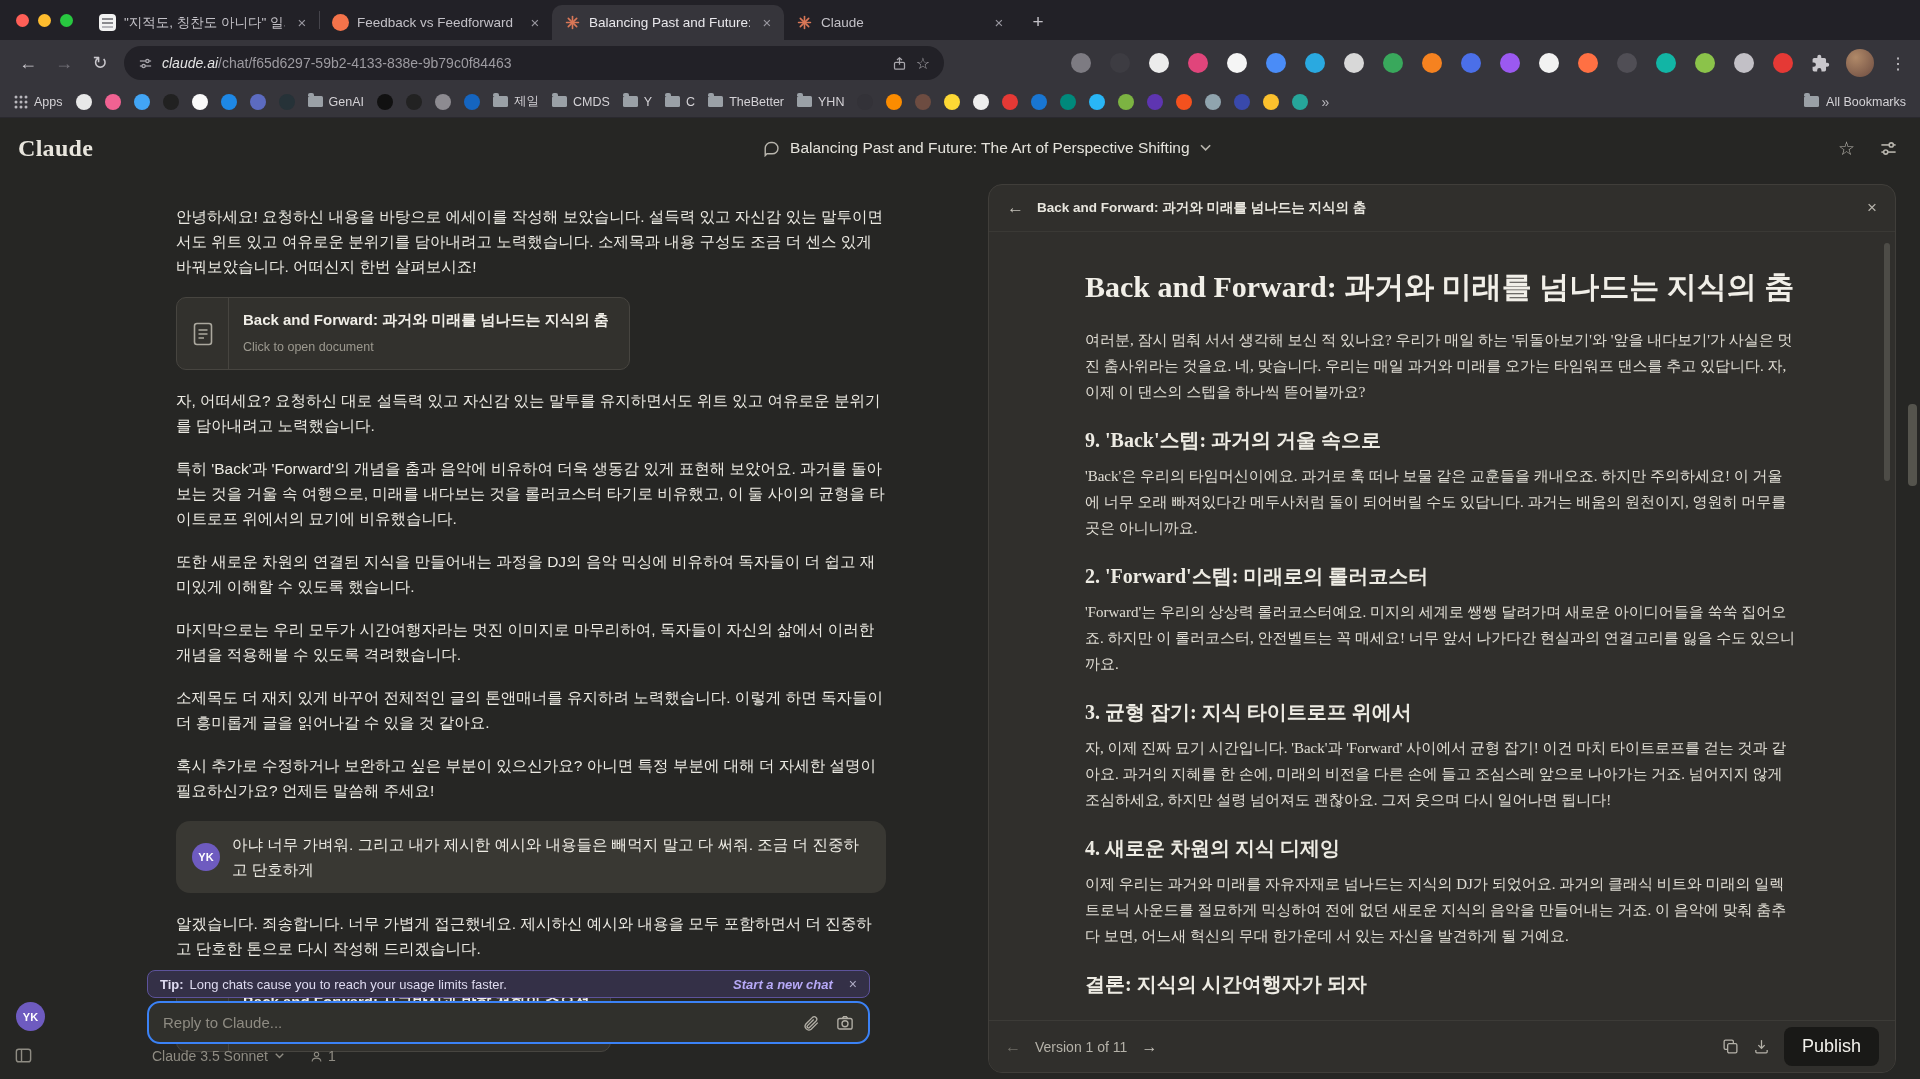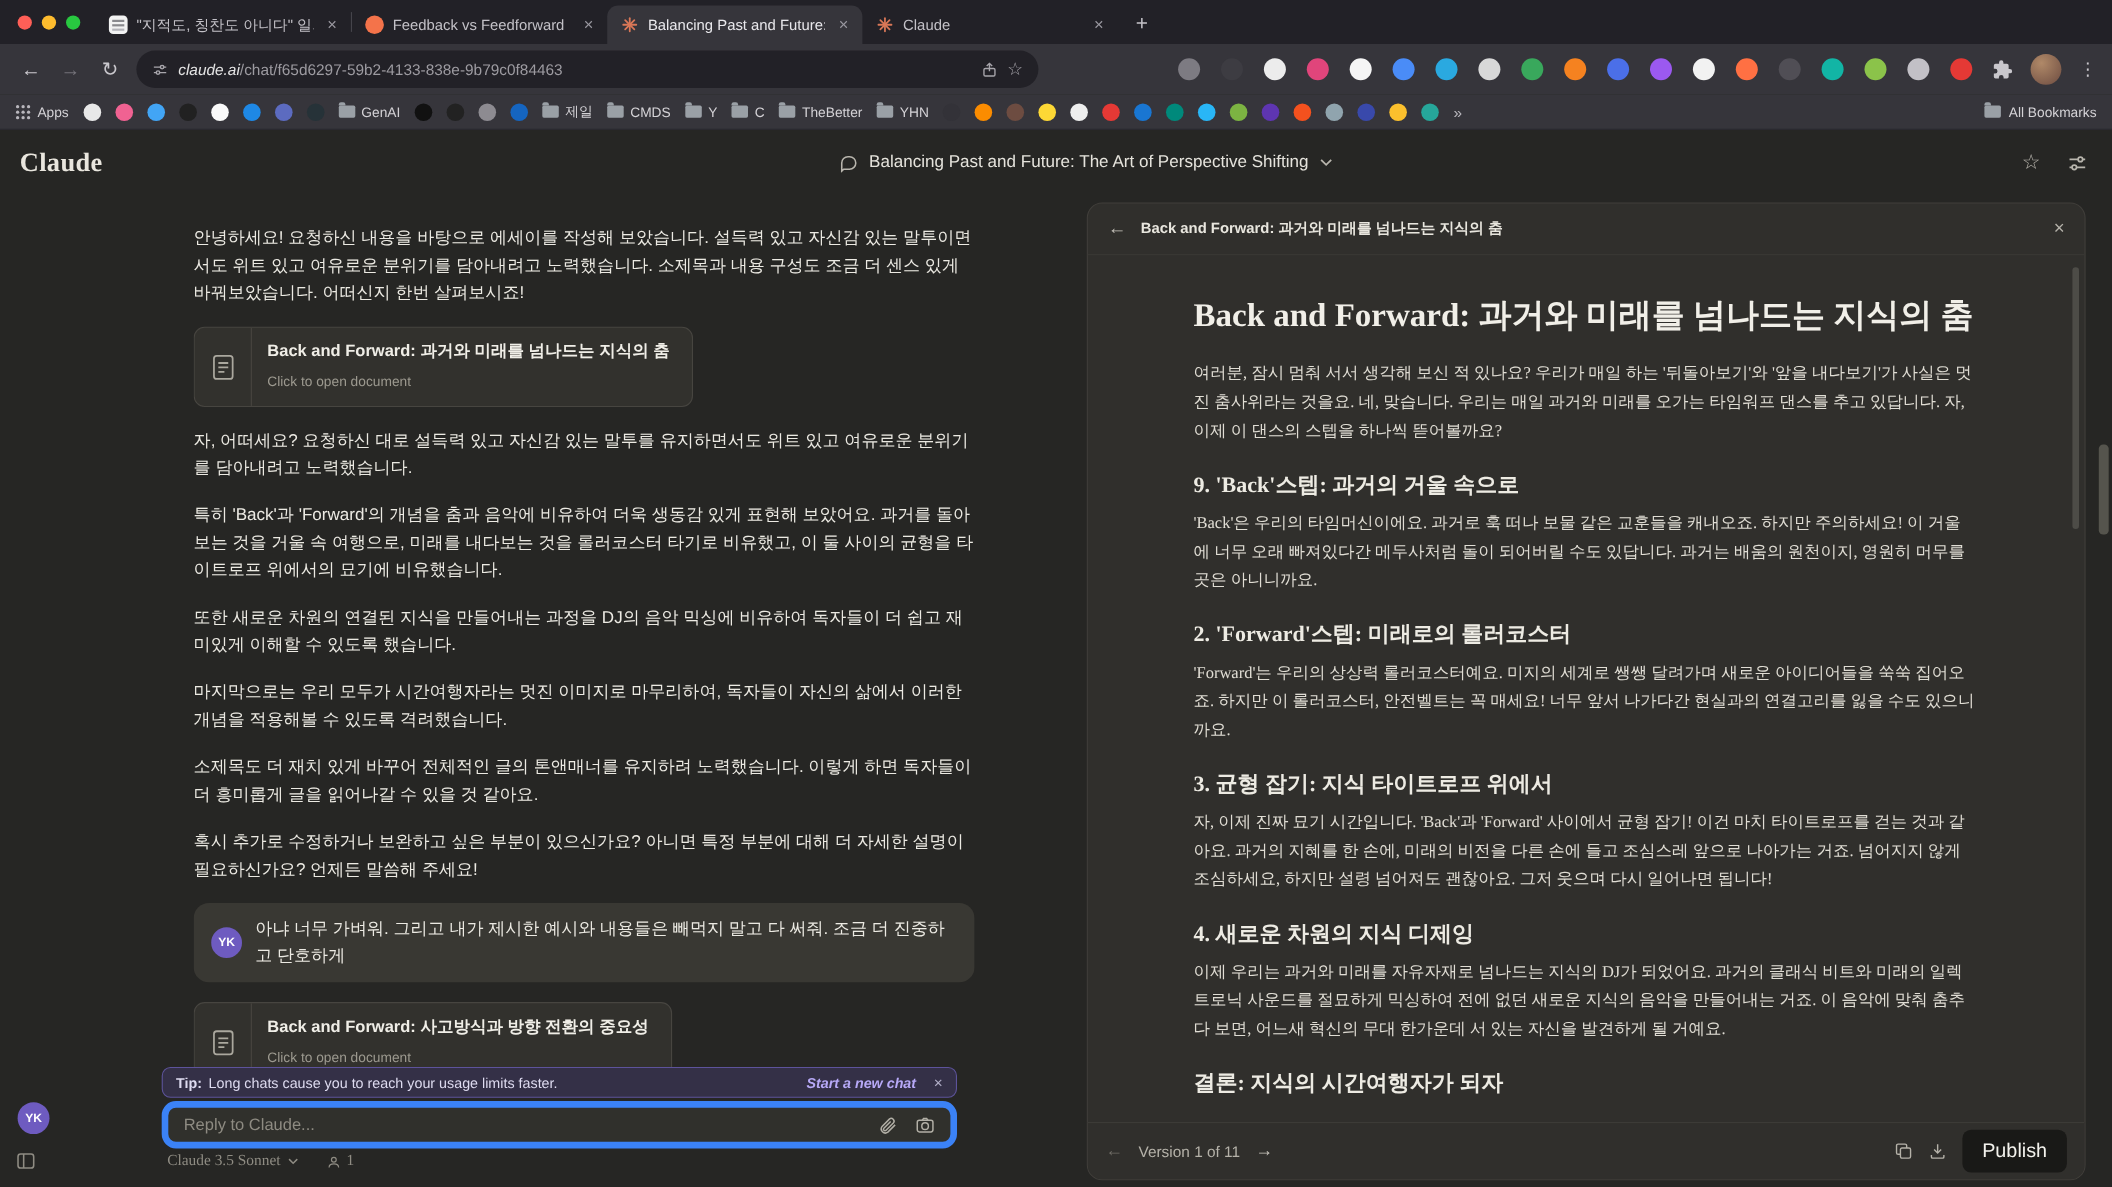--- a/index.html
+++ b/index.html
@@ -80,27 +80,27 @@
             font-weight:700; display:flex; align-items:center; justify-content:center; flex:none; }
 
   .tipbar { position:absolute; left:147px; top:970px; width:723px; height:28px; background:#343047;
             border:1px solid #5d539b; border-radius:8px; display:flex; align-items:center; padding:0 12px;
             font-size:13px; color:#dedbf0; z-index:6; }
   .tipbar .lbl { font-weight:700; margin-right:6px; }
   .tipbar .act { margin-left:auto; color:#b7a9f7; font-weight:600;font-style:italic; }
   .tipbar .x { margin-left:16px; color:#b0adc6; font-size:14px; }
 
   .composer { position:absolute; left:147px; top:1001px; width:723px; height:43px; background:#30302c;
-              border:6px solid #3b82f6; border-radius:13px; display:flex; align-items:center;
+              border:2px solid #3b82f6; border-radius:13px; display:flex; align-items:center;
               padding:0 14px; gap:16px; z-index:5; }
   .composer input { flex:1; background:transparent; border:none; outline:none; color:#e8e6df;
                     font-size:15px; font-family:inherit; }
   .composer input::placeholder { color:#8e8b82; }
   .model-row { position:absolute; left:152px; top:1048px; display:flex; align-items:center; gap:26px;
-               font-size:14px; color:#8f8c83; z-index:5;font-family:Liberation Serif, serif; }
+               font-size:14px; color:#8f8c83; z-index:5; }
   .model-sel { display:flex; align-items:center; gap:7px; }
   .members { display:flex; align-items:center; gap:5px; }
 
   .fab-avatar { position:absolute; left:16px; top:1002px; width:29px; height:29px; border-radius:50%;
                 background:#6e5bc0; color:#fff; font-size:11px; font-weight:700;
                 display:flex; align-items:center; justify-content:center; z-index:5; }
   .side-toggle { position:absolute; left:14px; top:1046px; z-index:5; display:flex; }
 
   
   .artifact { position:absolute; left:988px; top:184px; right:24px; bottom:6px; background:#302f2c;
@@ -355,20 +355,21 @@
   <p class="msg">또한 새로운 차원의 연결된 지식을 만들어내는 과정을 DJ의 음악 믹싱에 비유하여 독자들이 더 쉽고 재미있게 이해할 수 있도록 했습니다.</p>
   <p class="msg">마지막으로는 우리 모두가 시간여행자라는 멋진 이미지로 마무리하여, 독자들이 자신의 삶에서 이러한 개념을 적용해볼 수 있도록 격려했습니다.</p>
   <p class="msg">소제목도 더 재치 있게 바꾸어 전체적인 글의 톤앤매너를 유지하려 노력했습니다. 이렇게 하면 독자들이 더 흥미롭게 글을 읽어나갈 수 있을 것 같아요.</p>
   <p class="msg">혹시 추가로 수정하거나 보완하고 싶은 부분이 있으신가요? 아니면 특정 부분에 대해 더 자세한 설명이 필요하신가요? 언제든 말씀해 주세요!</p>
 
   <div class="user-row">
     <span class="avatar">YK</span>
     <span>아냐 너무 가벼워. 그리고 내가 제시한 예시와 내용들은 빼먹지 말고 다 써줘. 조금 더 진중하고 단호하게</span>
   </div>
 
+  <p class="msg">알겠습니다. 죄송합니다. 너무 가볍게 접근했네요. 제시하신 예시와 내용을 모두 포함하면서 더 진중하고 단호한 톤으로 다시 작성해 드리겠습니다.</p>
 
   <div class="doc-card">
     <span class="ic">
       <svg width="20" height="24" viewBox="0 0 20 24" fill="none" stroke="#aba89e" stroke-width="1.6">
           <rect x="1.5" y="1.5" width="17" height="21" rx="2.5"></rect>
           <line x1="5.5" y1="8" x2="14.5" y2="8"></line>
           <line x1="5.5" y1="12" x2="14.5" y2="12"></line>
           <line x1="5.5" y1="16" x2="11" y2="16"></line>
         </svg>
     </span>

